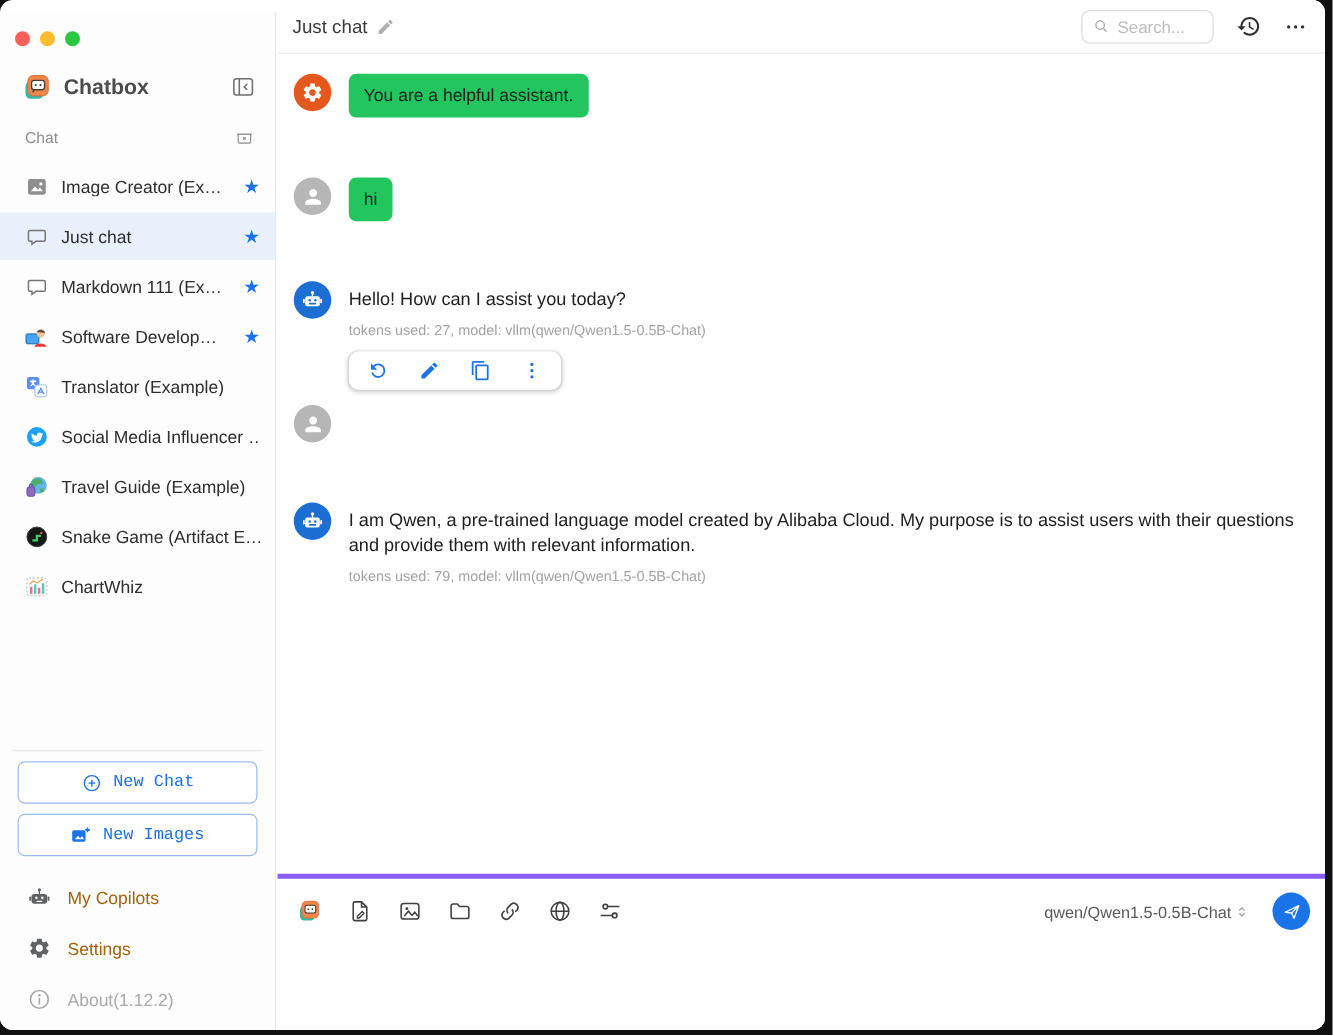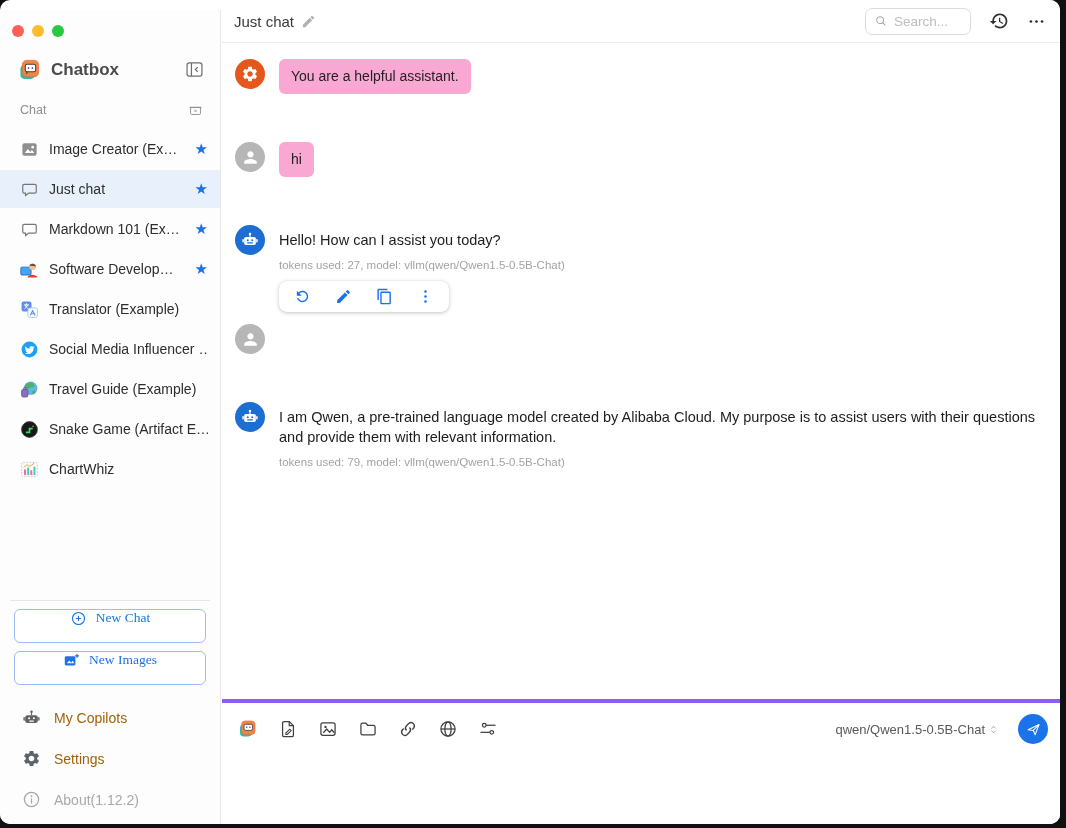--- a/index.html
+++ b/index.html
@@ -42,22 +42,22 @@
     font-size:14px; color:#2d2d2d; margin-left:10px; flex:1;
     white-space:nowrap; overflow:hidden;
   }
   .star { color:#1a73e8; font-size:15px; width:18px; text-align:right; }
   .star::before { content:"★"; }
   .side-spacer { flex:1; }
   .side-divider { height:1px; background:#e6e6e6; margin:0 10px; }
   .side-btn {
     margin:8px 14px 0 14px; height:34px; border:1px solid #9cbdf6; border-radius:6px;
     background:#fff; color:#1a73e8; font-size:13.5px;
-    display:flex; justify-content:center; gap:9px; cursor:pointer;
-    font-family:Liberation Serif, serif;
+    display:flex; align-items:center; justify-content:center; gap:9px; cursor:pointer;
+    font-family:Liberation Mono, monospace;
   }
   .side-nav { margin-top:12px; padding-bottom:14px; }
   .nav-row { display:flex; align-items:center; height:41px; padding-left:22px; cursor:pointer; }
   .nav-row .nicon { width:19px; height:19px; display:flex; }
   .nav-label { font-size:14px; color:#a16207; margin-left:13px; }
   .nav-row.muted .nav-label { color:#a9a9a9; }
   
   .main { position:absolute; left:222px; top:0; right:0; bottom:0; background:#fff; }
   .hdr {
     height:43px; border-bottom:1px solid #ececec;
@@ -80,21 +80,21 @@
   .msgs { position:absolute; top:44px; left:0; right:0; bottom:125px; overflow:hidden; padding:15px 14px 0 13px; }
   .mrow { display:flex; margin-bottom:48px; }
   .avatar {
     width:30px; height:30px; border-radius:50%; flex:0 0 auto;
     display:flex; align-items:center; justify-content:center;
   }
   .avatar.system { background:#e4571d; }
   .avatar.user { background:#b6b6b6; }
   .avatar.assistant { background:#1d6ed2; }
   .bubble {
-    margin-left:14px; background:#f9a8d4; border-radius:6px; padding:8px 12px;
+    margin-left:14px; background:#22c55e; border-radius:6px; padding:8px 12px;
     font-size:14px; color:#222; align-self:flex-start; line-height:19px;
   }
   .acol { margin-left:14px; padding-top:5px; max-width:772px; }
   .atext { font-size:14.5px; color:#1d1d1d; line-height:20px; }
   .ameta { margin-top:9px; font-size:11.5px; color:#a3a3a3; }
   .atoolbar {
     margin-top:10px; display:inline-flex; align-items:center; gap:24px;
     background:#fff; border-radius:8px; padding:7px 15px;
     box-shadow:0 1px 4px rgba(0,0,0,.22), 0 0 1px rgba(0,0,0,.12);
   }
@@ -191,21 +191,21 @@
         <span class="cl">Just chat</span>
         <span class="star"></span>
       </div>
 
       <div class="chat-item">
         <span class="ci">
           <svg viewBox="0 0 24 24" width="19" height="19">
             <path d="M5 5.5h14A1.5 1.5 0 0 1 20.5 7v8a1.5 1.5 0 0 1-1.5 1.5h-8l-4 3v-3H5A1.5 1.5 0 0 1 3.5 15V7A1.5 1.5 0 0 1 5 5.5z" fill="none" stroke="#757575" stroke-width="1.5"></path>
           </svg>
         </span>
-        <span class="cl">Markdown 101 (Ex…</span>
+        <span class="cl">Markdown 111 (Ex…</span>
         <span class="star"></span>
       </div>
 
       <div class="chat-item">
         <span class="ci">
           <svg viewBox="0 0 24 24" width="19" height="19">
             <rect x="1" y="9" width="13" height="10" rx="1.5" fill="#42a5f5" stroke="#1e63a8" stroke-width="1"></rect>
             <circle cx="16" cy="8.5" r="4.2" fill="#f3c291"></circle>
             <path d="M11.6 7.2a4.8 4.8 0 0 1 8.8 1l-4.5-.6z" fill="#6d4c41"></path>
             <path d="M9.5 22c.8-4.5 11-4.5 12.5 0z" fill="#e53935"></path>

